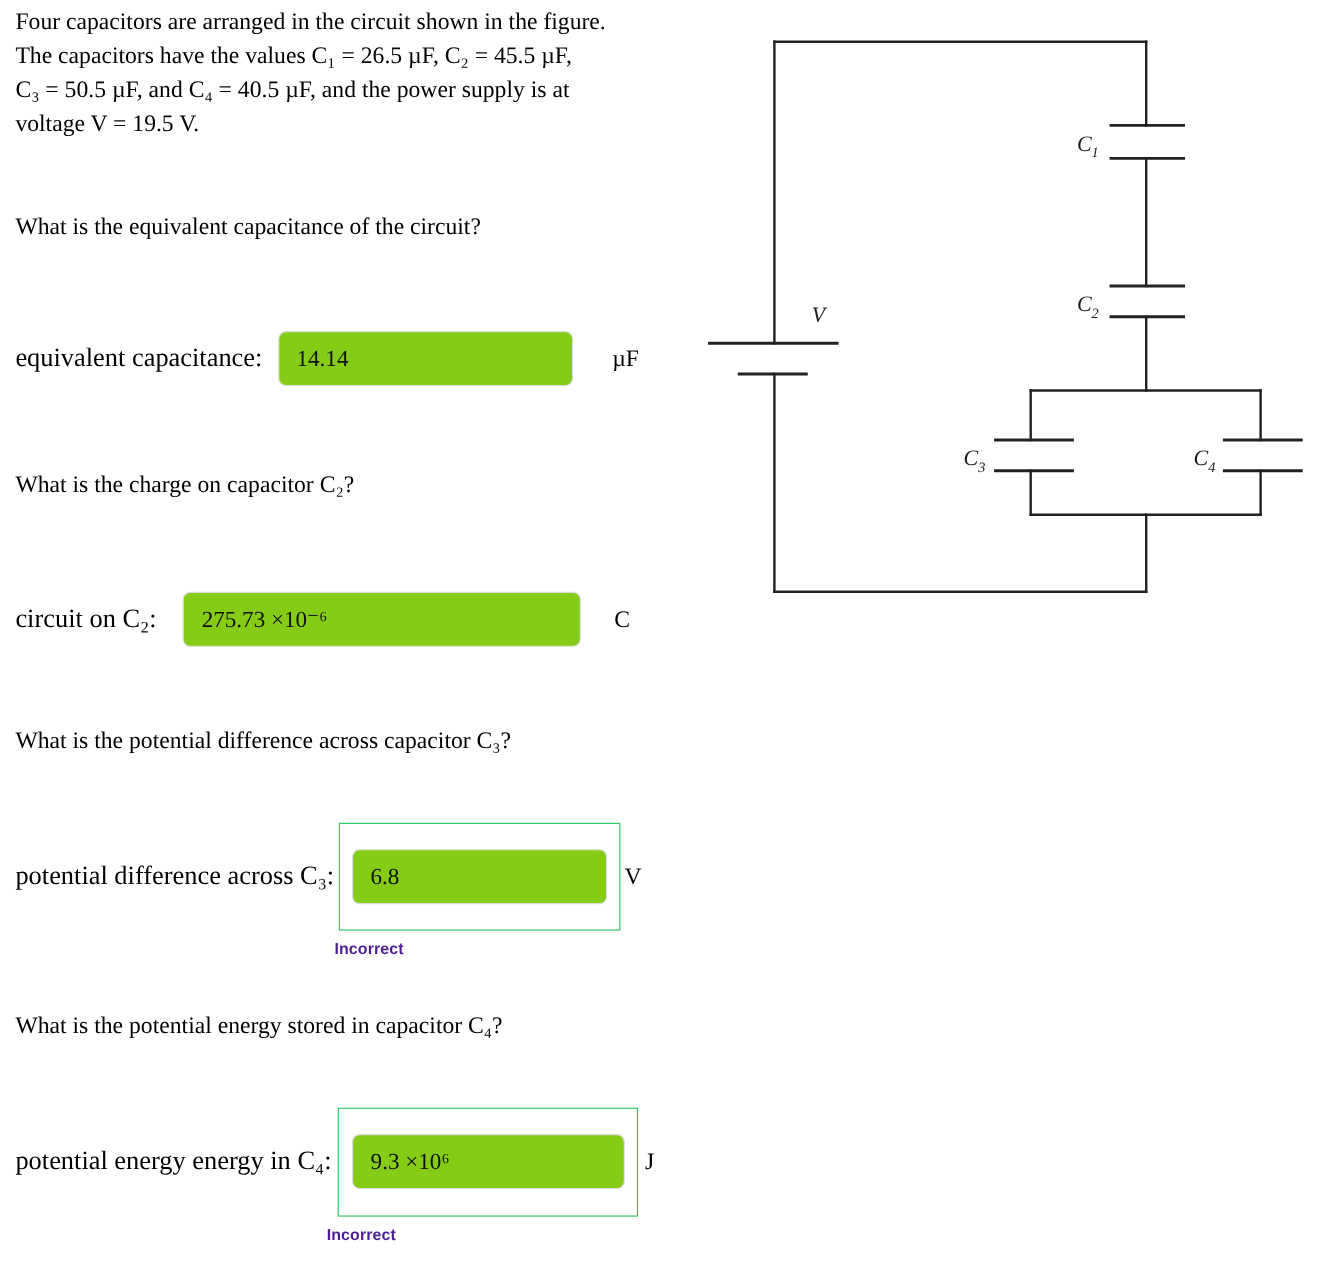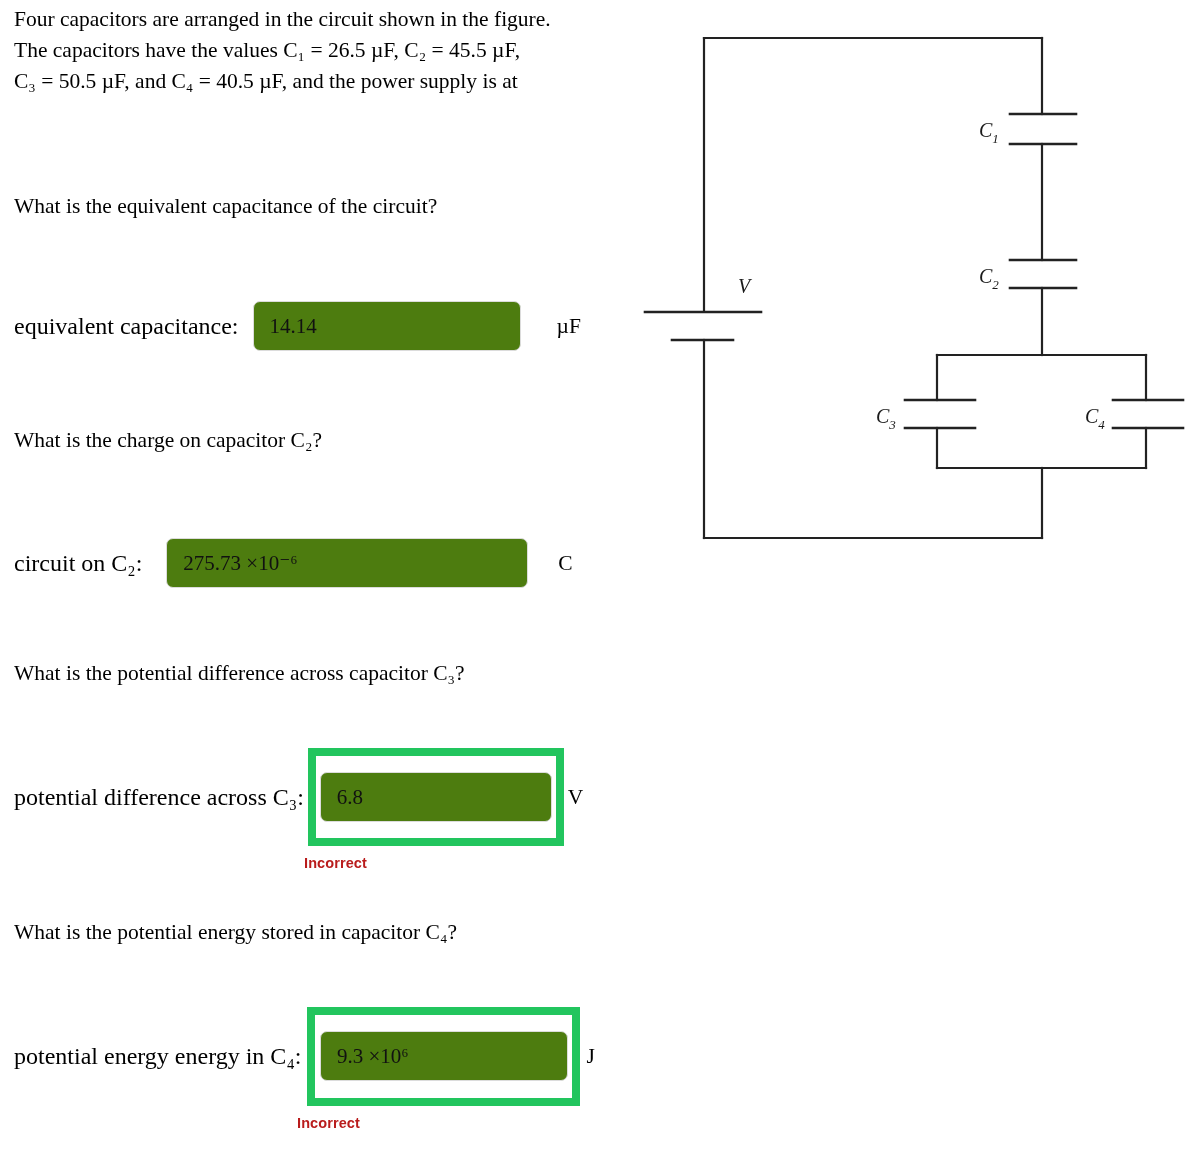--- a/index.html
+++ b/index.html
@@ -65,21 +65,21 @@
     white-space: nowrap;
     line-height: 1;
   }
 
   .field-holder {
     display: flex;
     align-items: center;
   }
 
   .textbox {
-    background: #4d7c0f;
+    background: #84cc16;
     border: 1px solid #dcdcdc;
     border-radius: 7px;
     height: 50px;
     box-sizing: border-box;
     display: flex;
     align-items: center;
     padding-left: 16px;
     font-size: 21px;
     color: #111111;
     white-space: nowrap;
@@ -94,33 +94,33 @@
     margin-left: 0;
     white-space: nowrap;
   }
   #unit1 { margin-left: 36px; }
   #unit2 { margin-left: 30px; }
   #unit3 { margin-left: 4px; }
   #unit4 { margin-left: 6px; }
 
   
   .wrong-wrap {
-    border: 8px solid #22c55e;
+    border: 1px solid #22c55e;
     box-sizing: border-box;
     display: flex;
     align-items: center;
     justify-content: center;
     position: relative;
   }
   #wrap3 { width: 256px; height: 98px; margin-left: 4px; }
   #wrap4 { width: 273px; height: 99px; margin-left: 6px; }
 
   .incorrect-note {
     position: absolute;
-    color: #b91c1c;
+    color: #4c1d95;
     font-family: "Liberation Sans", "DejaVu Sans", sans-serif;
     font-size: 14.5px;
     font-weight: 600;
     letter-spacing: 0.1px;
   }
   #inc3 { left: 304px; top: 855px; }
   #inc4 { left: 297px; top: 1115px; }
 
   
   .figure {
@@ -143,20 +143,21 @@
 </style>
 </head>
 <body>
 
 <div class="problem-col">
 
   <div class="intro">
     <span class="ln">Four capacitors are arranged in the circuit shown in the figure.</span>
     <span class="ln">The capacitors have the values C₁ = 26.5 µF, C₂ = 45.5 µF,</span>
     <span class="ln">C₃ = 50.5 µF, and C₄ = 40.5 µF, and the power supply is at</span>
+    <span class="ln">voltage V = 19.5 V.</span>
   </div>
 
   <div class="qtext" id="q1-text">What is the equivalent capacitance of the circuit?</div>
   <div class="answer-row" id="row1">
     <span class="ans-label">equivalent capacitance:</span>
     <div class="field-holder">
       <div class="textbox" id="box1">14.14</div>
     </div>
     <span class="unit" id="unit1">µF</span>
   </div>

